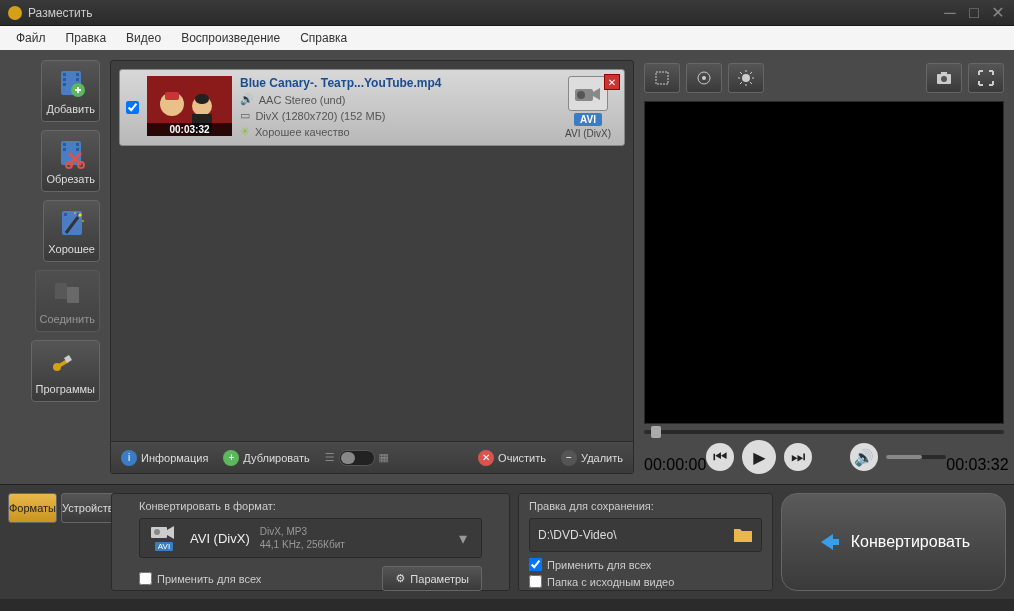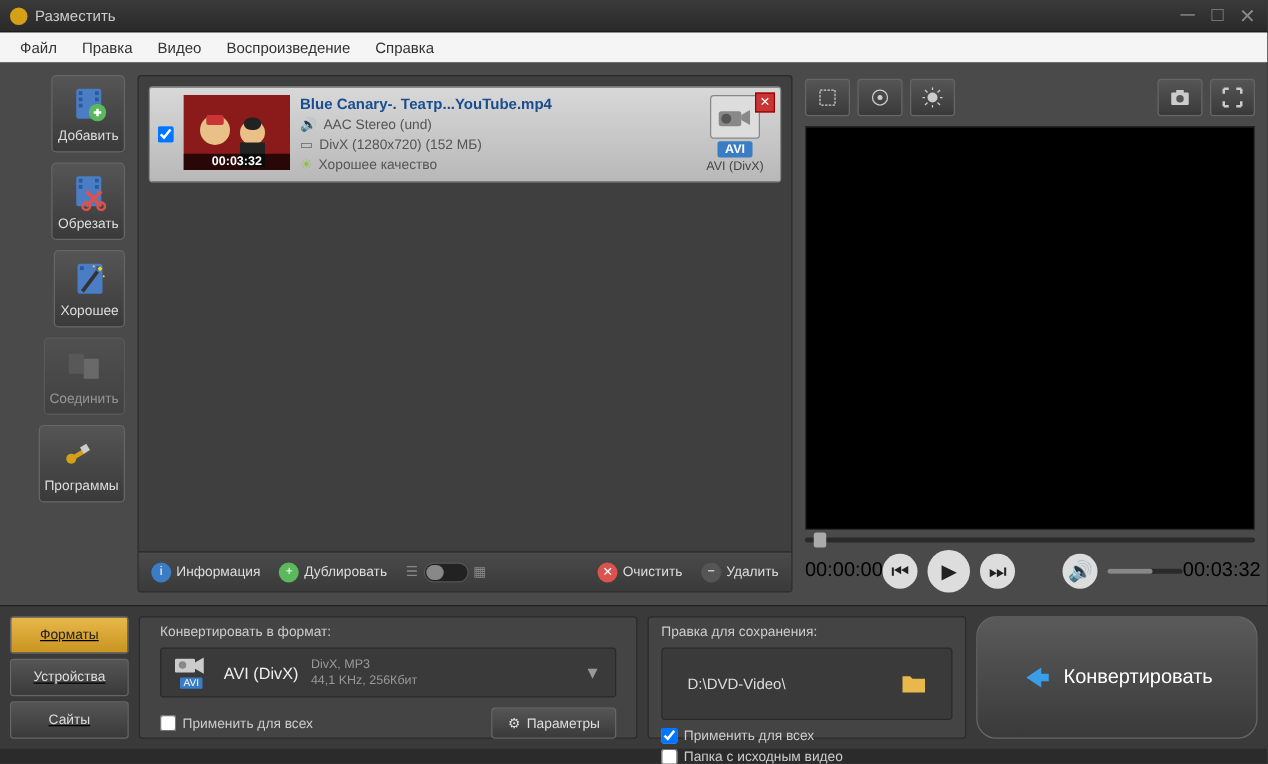--- a/index.html
+++ b/index.html
@@ -54,37 +54,37 @@
 .timeline .track { flex: 1; height: 4px; background: #2a2a2a; border-radius: 2px; position: relative; }
 .timeline .track .handle { position: absolute; left: 2%; top: -4px; width: 10px; height: 12px; background: #aaa; border-radius: 2px; }
 .playback { display: flex; align-items: center; justify-content: center; gap: 8px; }
 .play-btn-circle { width: 28px; height: 28px; background: #ddd; border-radius: 50%; display: flex; align-items: center; justify-content: center; cursor: pointer; color: #222; }
 .play-btn-big { width: 34px; height: 34px; }
 .vol-group { display: flex; align-items: center; gap: 8px; margin-left: 30px; }
 .vol-slider { width: 60px; height: 4px; background: #2a2a2a; border-radius: 2px; position: relative; }
 .vol-slider .vfill { position: absolute; left: 0; top: 0; height: 100%; width: 60%; background: #888; border-radius: 2px; }
 
 .bottom-area { height: 115px; background: #3a3a3a; display: flex; padding: 8px; gap: 8px; border-top: 1px solid #222; }
-.format-tabs { width: 95px; display: flex; flex-direction: column; gap: 4px; text-decoration: underline; }
+.format-tabs { width: 95px; display: flex; flex-direction: row; gap: 4px; }
 .format-tab { height: 30px; background: linear-gradient(#555, #3a3a3a); border: 1px solid #666; border-radius: 3px; display: flex; align-items: center; justify-content: center; font-size: 11px; color: #ddd; cursor: pointer; }
 .format-tab.active { background: linear-gradient(#e8b84a, #c99420); color: #222; }
 
-.convert-section { flex: 1; background: #444; border: 1px solid #2a2a2a; border-radius: 3px; padding: 6px 16px; display: flex; flex-direction: column; }
+.convert-section { flex: 1; background: #444; border: 1px solid #2a2a2a; border-radius: 3px; padding: 6px 27px; display: flex; flex-direction: column; }
 .section-title { font-size: 11px; color: #ccc; margin-bottom: 6px; }
 .format-row { display: flex; align-items: center; gap: 10px; background: #3a3a3a; border: 1px solid #2a2a2a; padding: 5px 8px; border-radius: 3px; }
 .format-row .fmt-icon { width: 32px; height: 28px; display: flex; flex-direction: column; align-items: center; }
 .format-row .fmt-name { color: #eee; font-size: 13px; }
 .format-row .fmt-details { color: #999; font-size: 10px; line-height: 1.3; }
 .format-row .dropdown { margin-left: auto; color: #999; cursor: pointer; padding: 0 6px; }
 .bottom-row { display: flex; align-items: center; margin-top: 8px; gap: 10px; }
 .checkbox-lbl { display: flex; align-items: center; gap: 5px; font-size: 11px; color: #ccc; }
 .small-btn { background: linear-gradient(#555, #3a3a3a); border: 1px solid #666; border-radius: 3px; padding: 5px 12px; font-size: 11px; color: #ddd; cursor: pointer; display: flex; align-items: center; gap: 5px; }
 
 .folder-section { width: 255px; background: #444; border: 1px solid #2a2a2a; border-radius: 3px; padding: 6px 10px; display: flex; flex-direction: column; }
-.folder-row { display: flex; align-items: center; gap: 8px; background: #3a3a3a; border: 1px solid #2a2a2a; padding: 20px; border-radius: 3px; }
+.folder-row { display: flex; align-items: center; gap: 8px; background: #3a3a3a; border: 1px solid #2a2a2a; padding: 8px; border-radius: 3px; }
 .folder-row .path { flex: 1; color: #ddd; font-size: 12px; }
 .folder-icon { width: 20px; height: 16px; cursor: pointer; }
 
 .action-panel { width: 225px; display: flex; flex-direction: column; gap: 6px; }
 .big-convert-btn { flex: 1; background: linear-gradient(#5a5a5a, #3a3a3a); border: 1px solid #666; border-radius: 16px; display: flex; align-items: center; justify-content: center; gap: 10px; cursor: pointer; }
 .big-convert-btn .ctext { color: #fff; font-size: 16px; }
 .action-row { display: flex; gap: 6px; height: 42px; }
 .action-btn { flex: 1; background: linear-gradient(#555, #3a3a3a); border: 1px solid #666; border-radius: 3px; display: flex; align-items: center; justify-content: center; gap: 6px; font-size: 11px; color: #ddd; cursor: pointer; text-align: center; line-height: 1.2; }
 
 input[type=checkbox] { width: 13px; height: 13px; }
@@ -291,21 +291,21 @@
           </svg>
         </div>
     </div>
     <div class="preview-video"></div>
     <div class="preview-controls">
       <div class="timeline">
         <div class="track">
             <div class="handle"></div>
           </div>
       </div>
-      <div style="display:flex;align-items:center">
+      <div style="display:flex;align-items:flex-end">
         <div class="time">00:00:00</div>
         <div class="playback" style="flex:1">
           <div class="play-btn-circle">⏮</div>
           <div class="play-btn-circle play-btn-big">▶</div>
           <div class="play-btn-circle">⏭</div>
           <div class="vol-group">
             <div class="play-btn-circle">🔊</div>
             <div class="vol-slider">
                 <div class="vfill"></div>
               </div>

